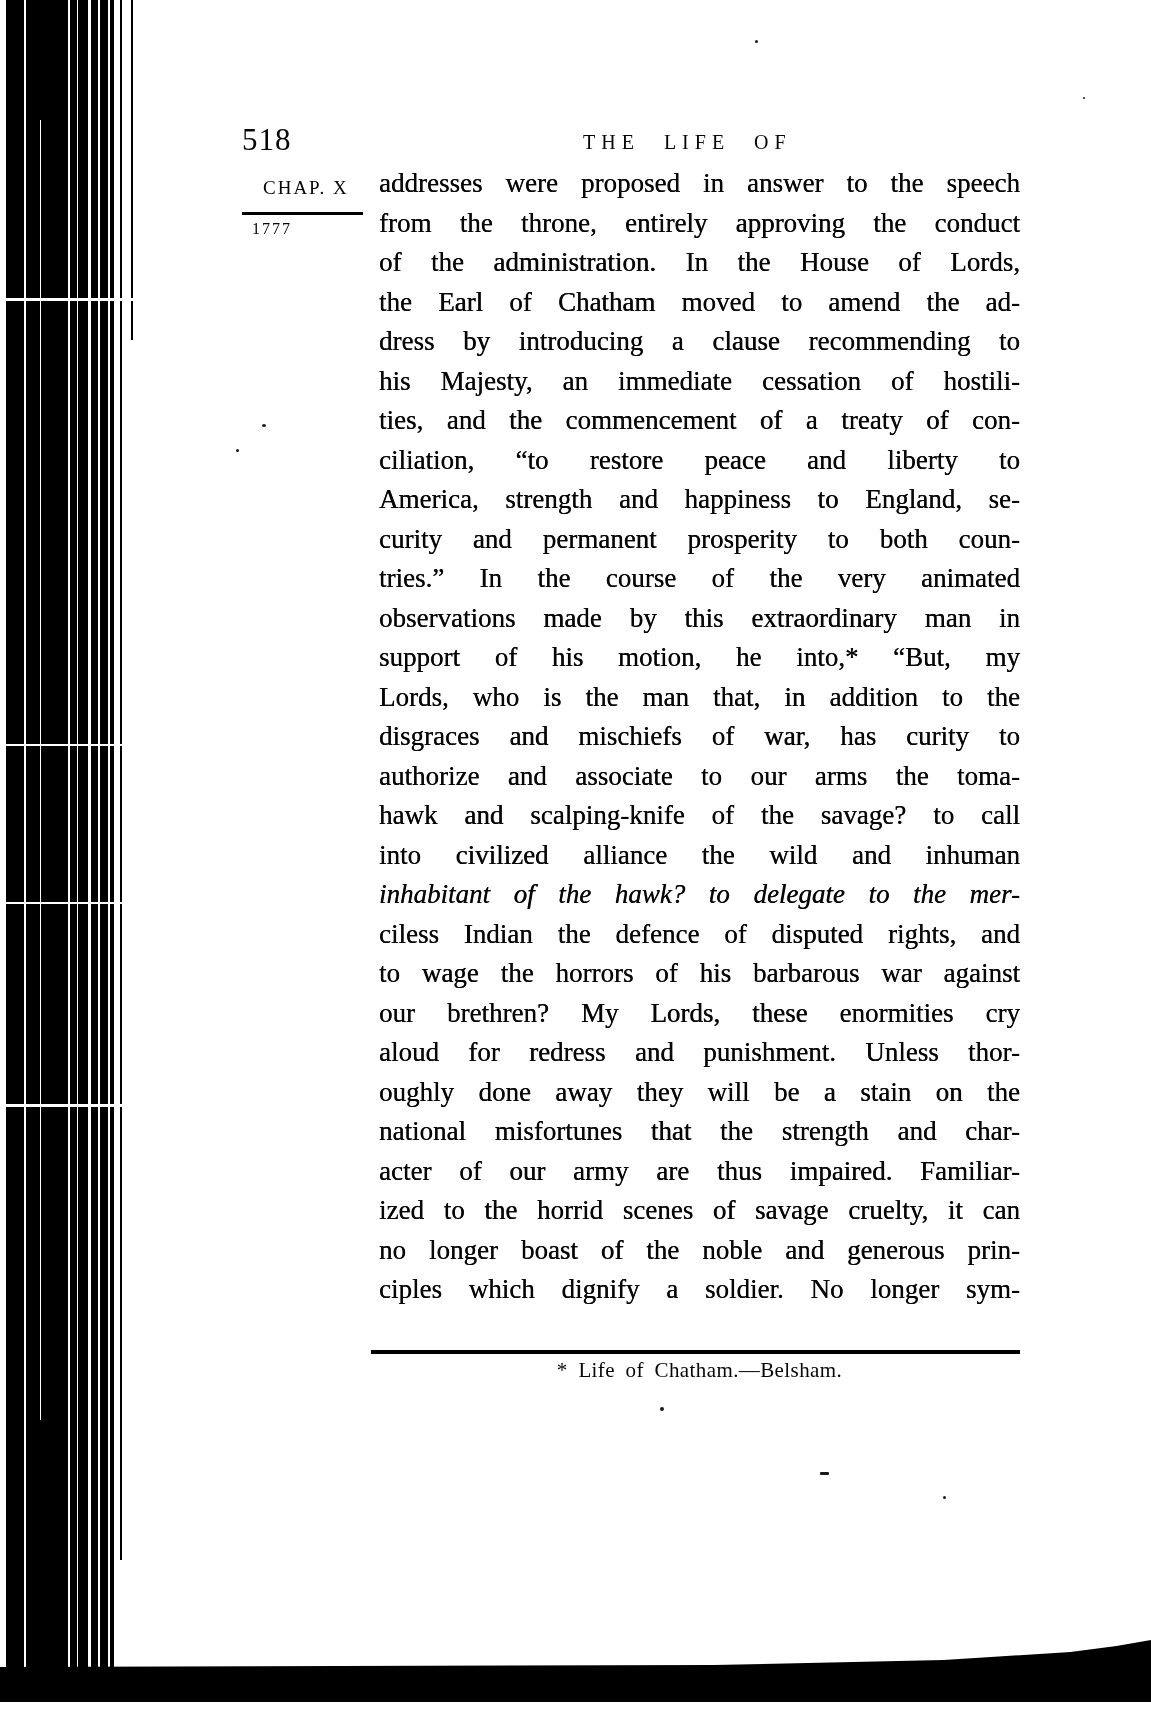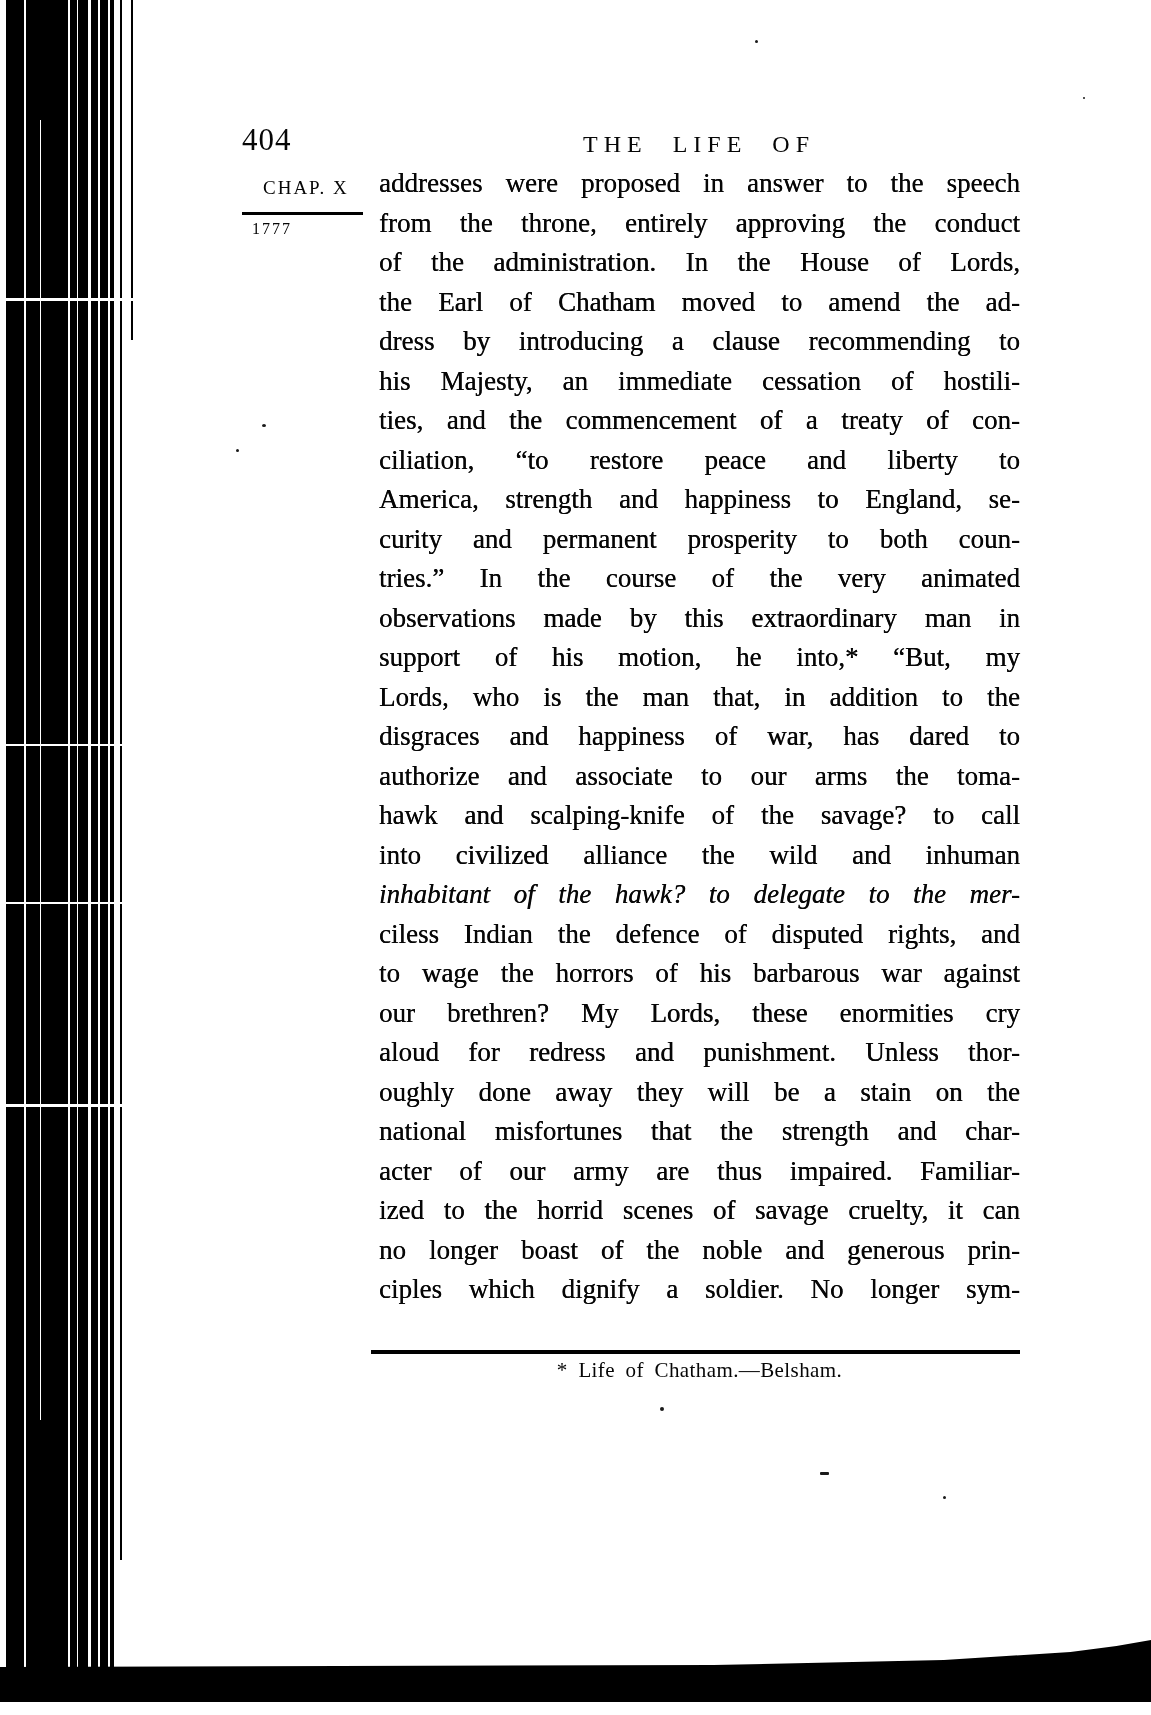--- a/index.html
+++ b/index.html
@@ -39,21 +39,21 @@
   .speck.s5{left:820px;top:1472px;width:9px;height:3px;border-radius:1px;}
   .speck.s6{left:943px;top:1496px;width:3px;height:3px;}
   .speck.s7{left:1083px;top:97px;width:2px;height:2px;}
   
   .page-number{
     position:absolute;left:242px;top:122px;
     font-size:31px;letter-spacing:1px;
   }
   .running-title{
     position:absolute;left:583px;top:131px;
-    font-size:24px;letter-spacing:6px;word-spacing:13px;
+    font-size:20px;letter-spacing:6px;word-spacing:13px;
     font-weight:500;
   }
   
   .chap-label{
     position:absolute;left:263px;top:177px;
     font-size:19px;letter-spacing:2px;font-weight:500;
   }
   .chap-rule{
     position:absolute;left:242px;top:212px;width:121px;height:3px;background:#000;
   }
@@ -92,21 +92,21 @@
   <div class="gutter"></div>
   <div class="bottom-band"></div>
   <div class="speck s1"></div>
   <div class="speck s2"></div>
   <div class="speck s3"></div>
   <div class="speck s4"></div>
   <div class="speck s5"></div>
   <div class="speck s6"></div>
   <div class="speck s7"></div>
 
-  <div class="page-number">404</div>
+  <div class="page-number">518</div>
   <div class="running-title">THE  LIFE  OF</div>
 
   <div class="chap-label">CHAP. X</div>
   <div class="chap-rule"></div>
   <div class="year-label">1777</div>
 
   <div class="body-text">
       <div class="line">addresses were proposed in answer to the speech</div>
       <div class="line">from the throne, entirely approving the conduct</div>
       <div class="line">of the administration.  In the House of Lords,</div>
@@ -114,21 +114,21 @@
       <div class="line">dress by introducing a clause recommending to</div>
       <div class="line">his Majesty, an immediate cessation of hostili-</div>
       <div class="line">ties, and the commencement of a treaty of con-</div>
       <div class="line">ciliation, “to restore peace and liberty to</div>
       <div class="line">America, strength and happiness to England, se-</div>
       <div class="line">curity and permanent prosperity to both coun-</div>
       <div class="line">tries.”  In the course of the very animated</div>
       <div class="line">observations made by this extraordinary man in</div>
       <div class="line">support of his motion, he into,* “But, my</div>
       <div class="line">Lords, who is the man that, in addition to the</div>
-      <div class="line">disgraces and happiness of war, has dared to</div>
+      <div class="line">disgraces and mischiefs of war, has curity to</div>
       <div class="line">authorize and associate to our arms the toma-</div>
       <div class="line">hawk and scalping-knife of the savage? to call</div>
       <div class="line">into civilized alliance the wild and inhuman</div>
       <div class="line italic">inhabitant of the hawk? to delegate to the mer-</div>
       <div class="line">ciless Indian the defence of disputed rights, and</div>
       <div class="line">to wage the horrors of his barbarous war against</div>
       <div class="line">our brethren?  My Lords, these enormities cry</div>
       <div class="line">aloud for redress and punishment.  Unless thor-</div>
       <div class="line">oughly done away they will be a stain on the</div>
       <div class="line">national misfortunes that the strength and char-</div>

